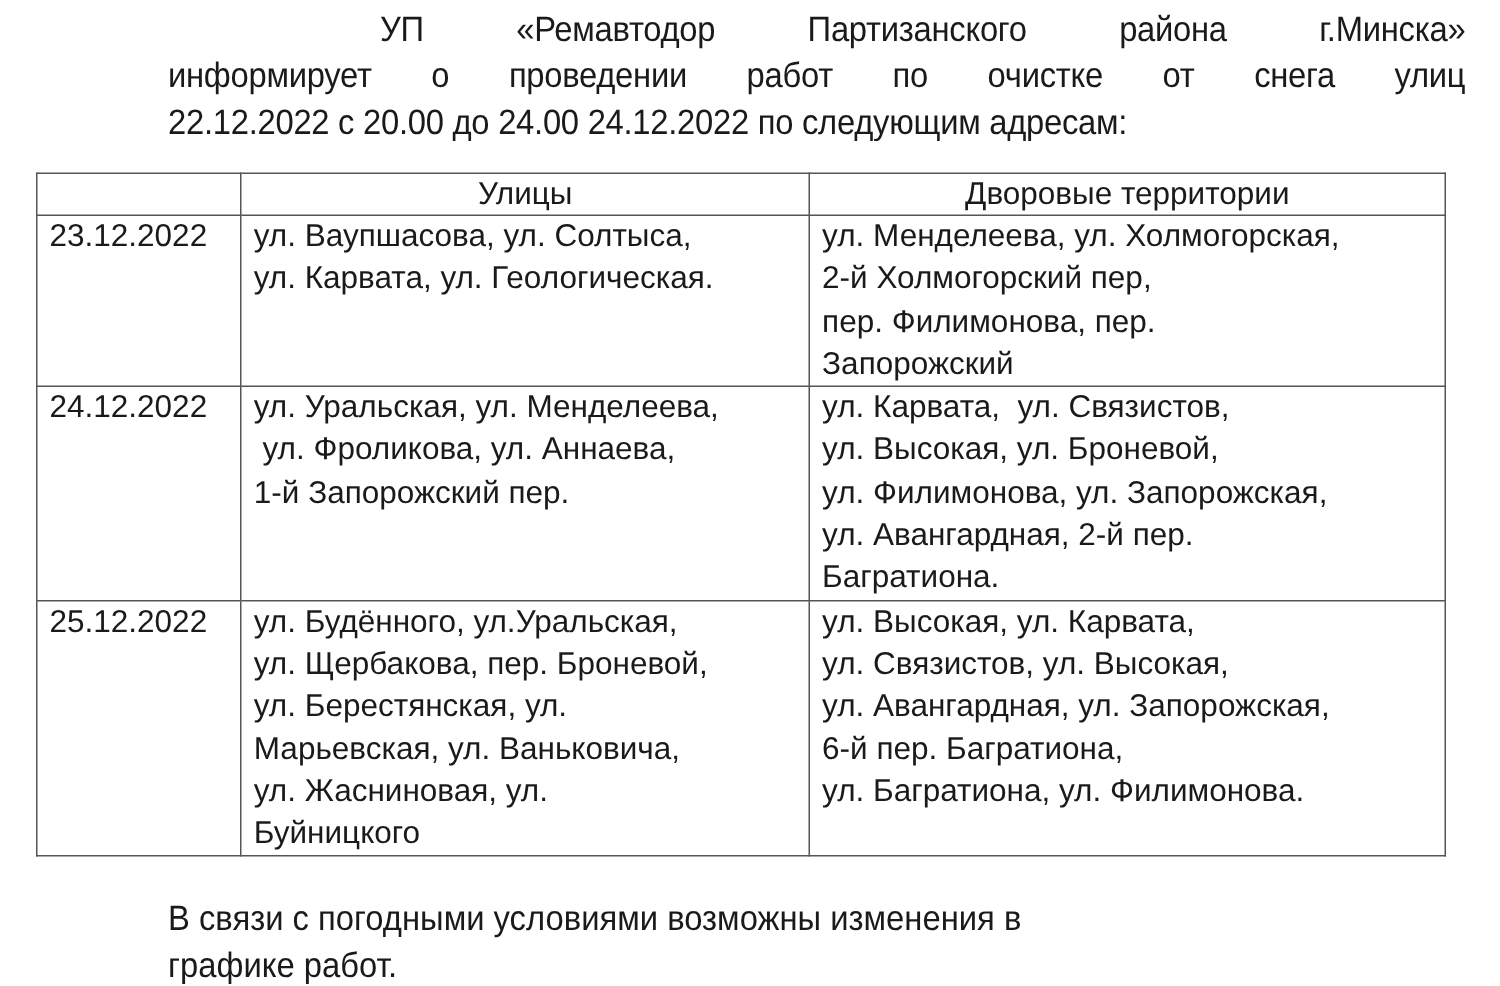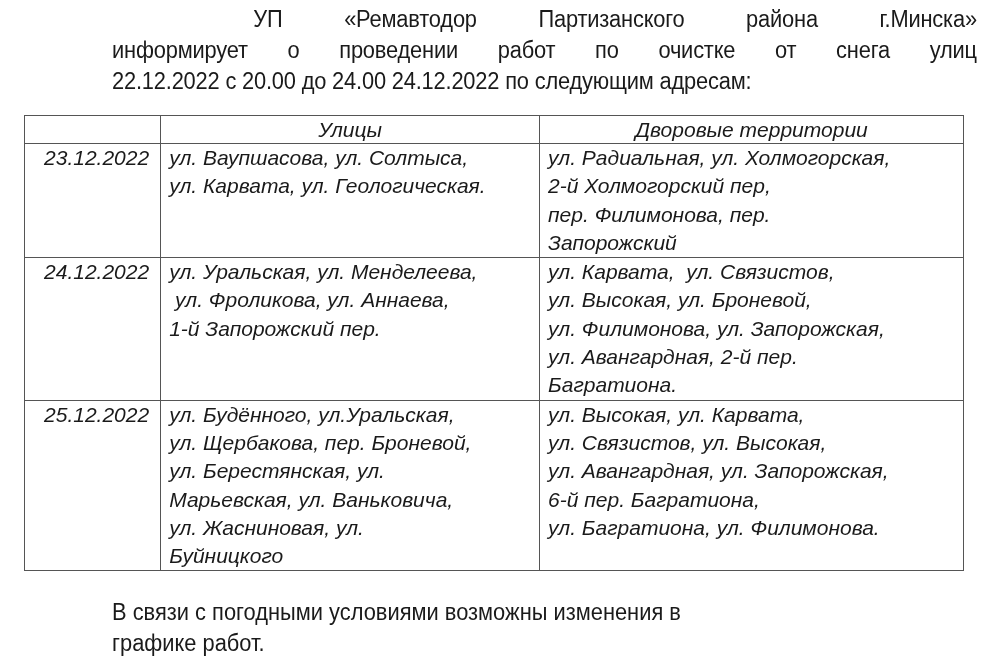--- a/index.html
+++ b/index.html
@@ -47,34 +47,32 @@
       width: 940px;
       border-collapse: collapse;
       font-size: 21px;
       line-height: 28.3px;
     }
     table.schedule th, table.schedule td {
       border: 1.6px solid #555555;
       vertical-align: top;
       padding: 0 0 0 8px;
       font-weight: normal;
-      font-style: italic;
     }
     table.schedule th {
       text-align: center;
       padding: 0;
       height: 27px;
       line-height: 27px;
     }
     .col-date { width: 133px; }
     .col-streets { width: 370px; }
     .col-yards { width: 414px; }
     td.date-cell {
       padding-left: 7px;
-      text-align: center;
     }
     .cell-line {
       display: block;
       white-space: pre;
     }
     tr.r1 td { height: 112px; }
     tr.r2 td { height: 141px; }
     tr.r3 td { height: 168px; }
     .footer {
       position: absolute;
@@ -112,21 +110,21 @@
   <tbody>
     <tr class="r1">
       <td class="date-cell">
         <span class="cell-line">23.12.2022</span>
       </td>
       <td>
         <span class="cell-line">ул. Ваупшасова, ул. Солтыса,</span>
         <span class="cell-line">ул. Карвата, ул. Геологическая.</span>
       </td>
       <td>
-        <span class="cell-line">ул. Радиальная, ул. Холмогорская,</span>
+        <span class="cell-line">ул. Менделеева, ул. Холмогорская,</span>
         <span class="cell-line">2-й Холмогорский пер,</span>
         <span class="cell-line">пер. Филимонова, пер.</span>
         <span class="cell-line">Запорожский</span>
       </td>
     </tr>
     <tr class="r2">
       <td class="date-cell">
         <span class="cell-line">24.12.2022</span>
       </td>
       <td>

